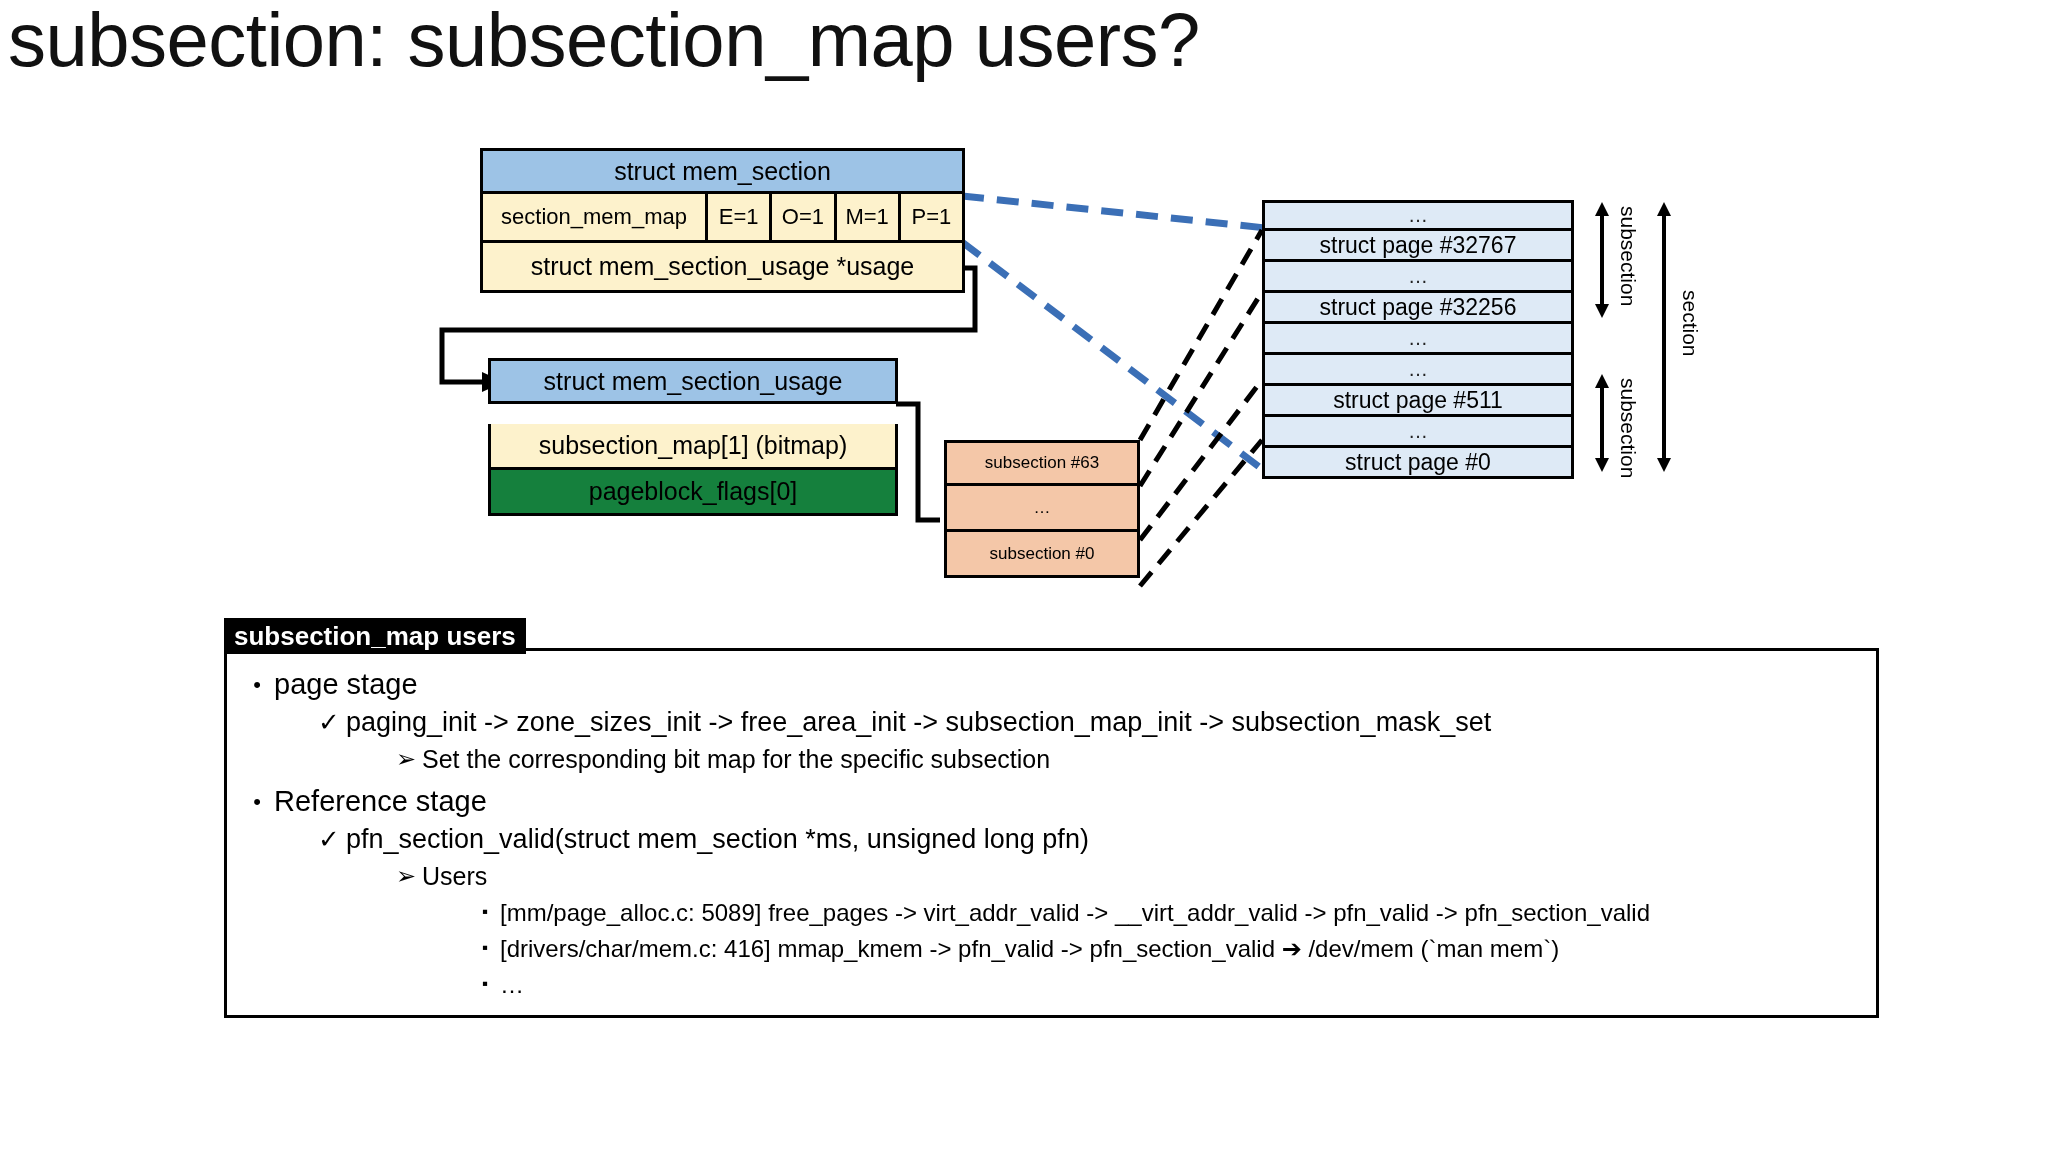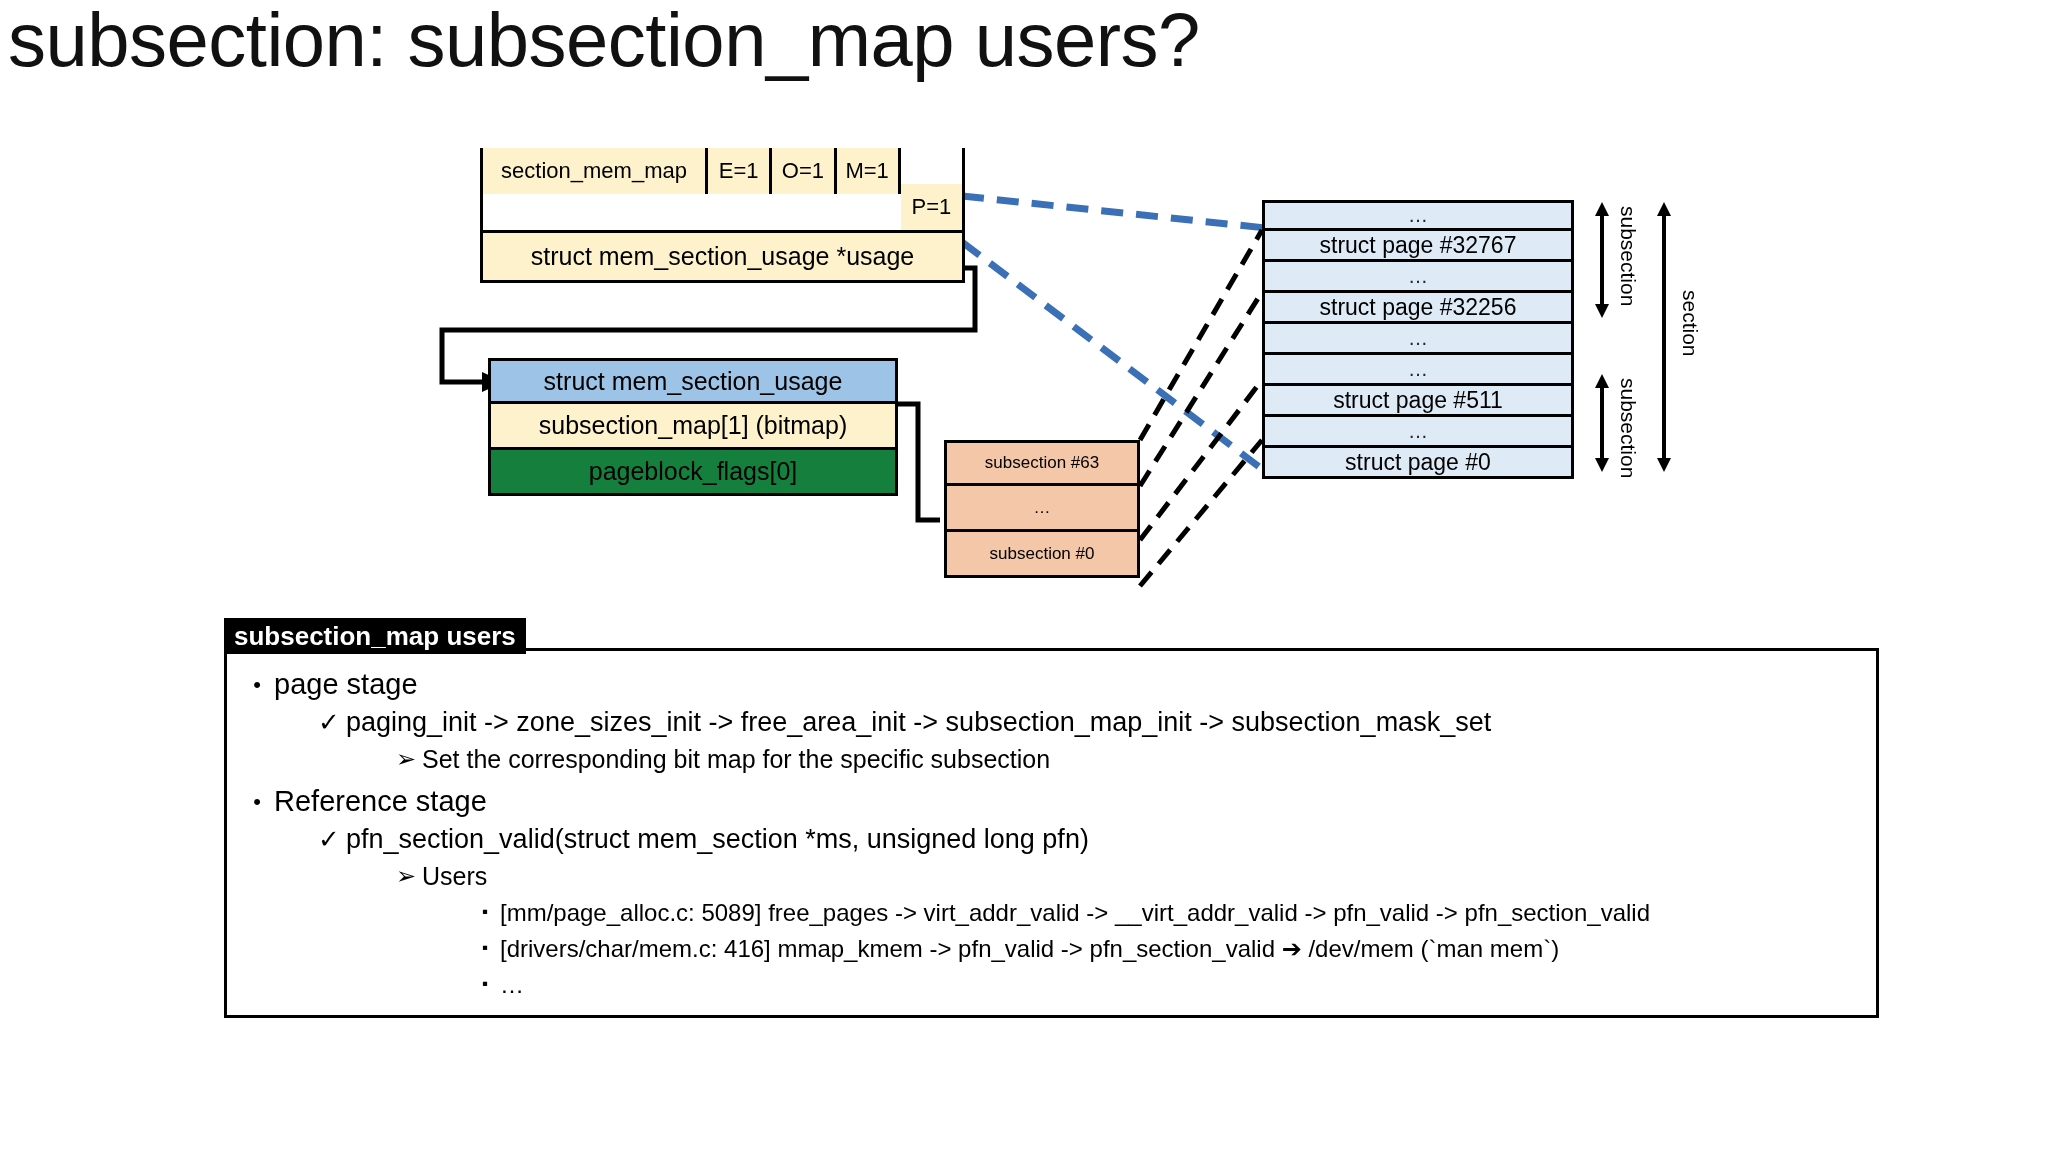--- a/index.html
+++ b/index.html
@@ -110,47 +110,50 @@
       <polygon points="1602,472 1595,458 1609,458" fill="#000" stroke="none"></polygon>
     </g>
     <g stroke="#000" stroke-width="4">
       <line x1="1664" y1="212" x2="1664" y2="462"></line>
       <polygon points="1664,202 1657,216 1671,216" fill="#000" stroke="none"></polygon>
       <polygon points="1664,472 1657,458 1671,458" fill="#000" stroke="none"></polygon>
     </g>
   </svg>
 
   <div id="memsec">
+    <div class="row hdr" style="height:46px;align-items:center;justify-content:center;background:#9DC3E6;">
+      <span style="font-size:25px;">struct mem_section</span>
+    </div>
     <div class="row cellrow">
       <div class="cell" style="flex:0 0 225px;">
         <span>section_mem_map</span>
       </div>
       <div class="cell" style="flex:1 1 0;">
         <span>E=1</span>
       </div>
       <div class="cell" style="flex:1 1 0;">
         <span>O=1</span>
       </div>
       <div class="cell" style="flex:1 1 0;">
         <span>M=1</span>
       </div>
-      <div class="cell" style="flex:1 1 0;margin-top:36px;">
+      <div class="cell" style="flex:1 1 0;">
         <span>P=1</span>
       </div>
     </div>
     <div class="row cellrow" style="height:50px;background:#FDF2CC;align-items:center;justify-content:center;">
       <span style="font-size:25px;">struct mem_section_usage *usage</span>
     </div>
   </div>
 
   <div id="usage">
     <div class="row" style="background:#9DC3E6;">
       <span>struct mem_section_usage</span>
     </div>
-    <div class="row" style="background:#FDF2CC;">
+    <div class="row" style="background:#FDF2CC;margin-top:20px;">
       <span>subsection_map[1] (bitmap)</span>
     </div>
     <div class="row" style="background:#15803d;">
       <span>pageblock_flags[0]</span>
     </div>
   </div>
 
   <div id="substack">
     <div class="row">
       <span>subsection #63</span>

